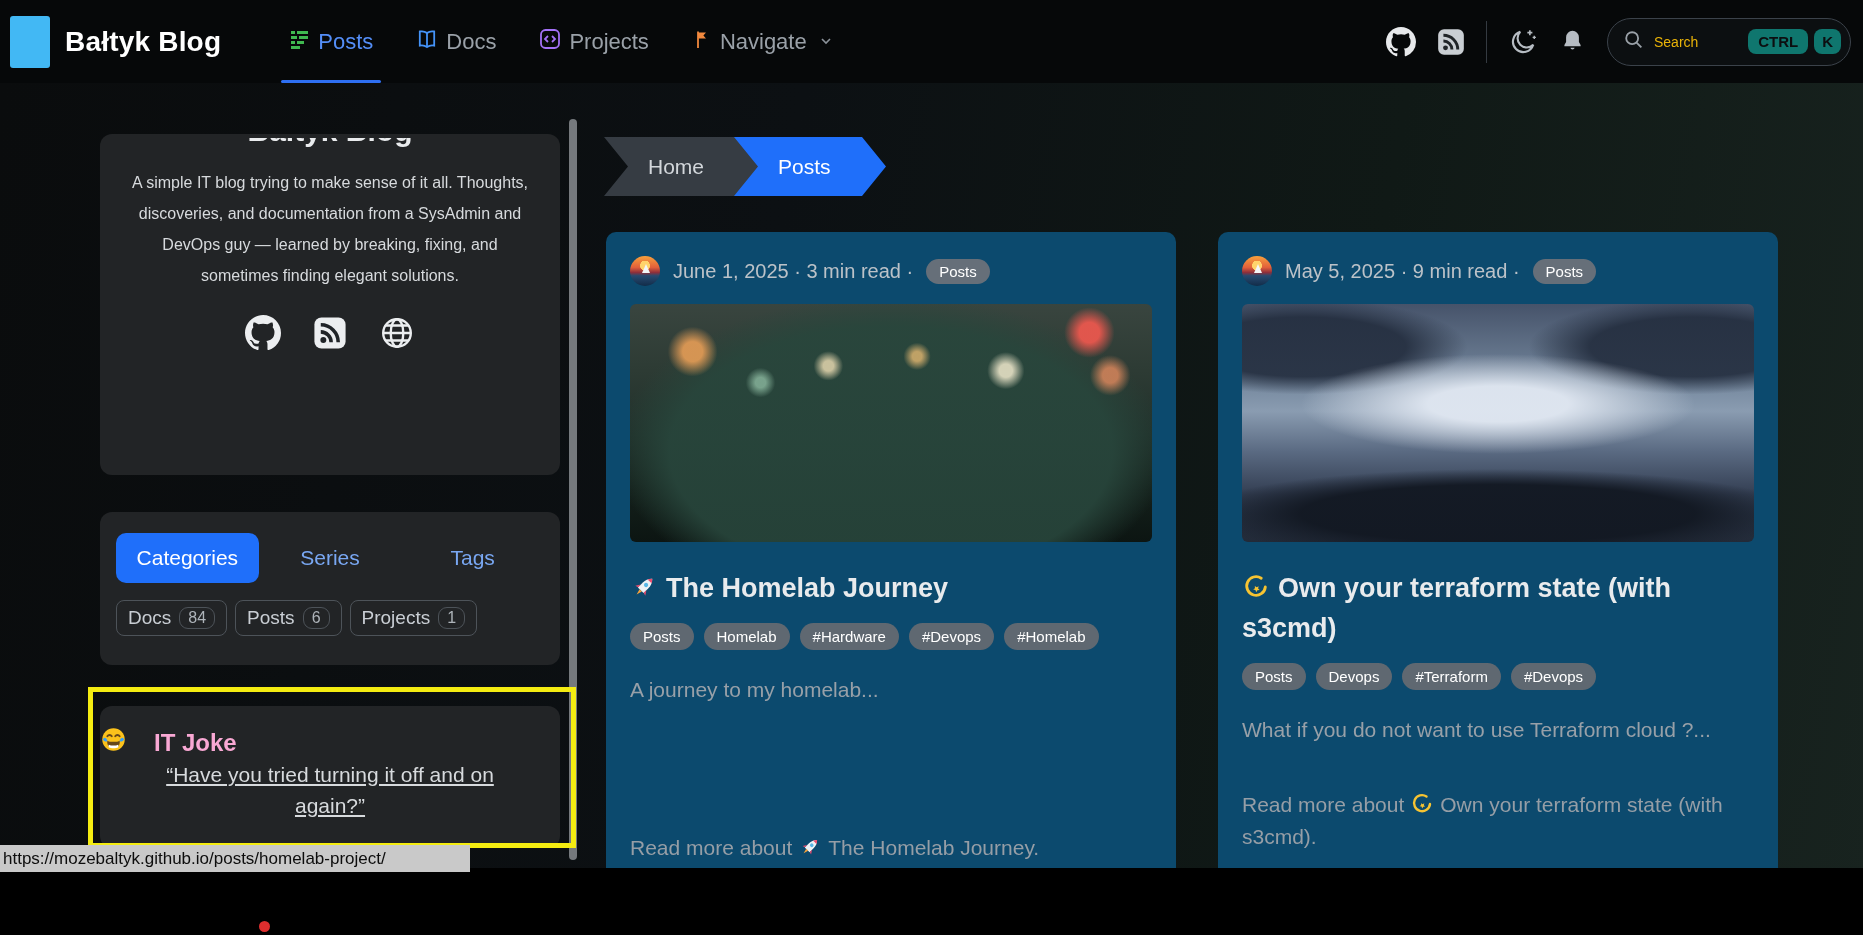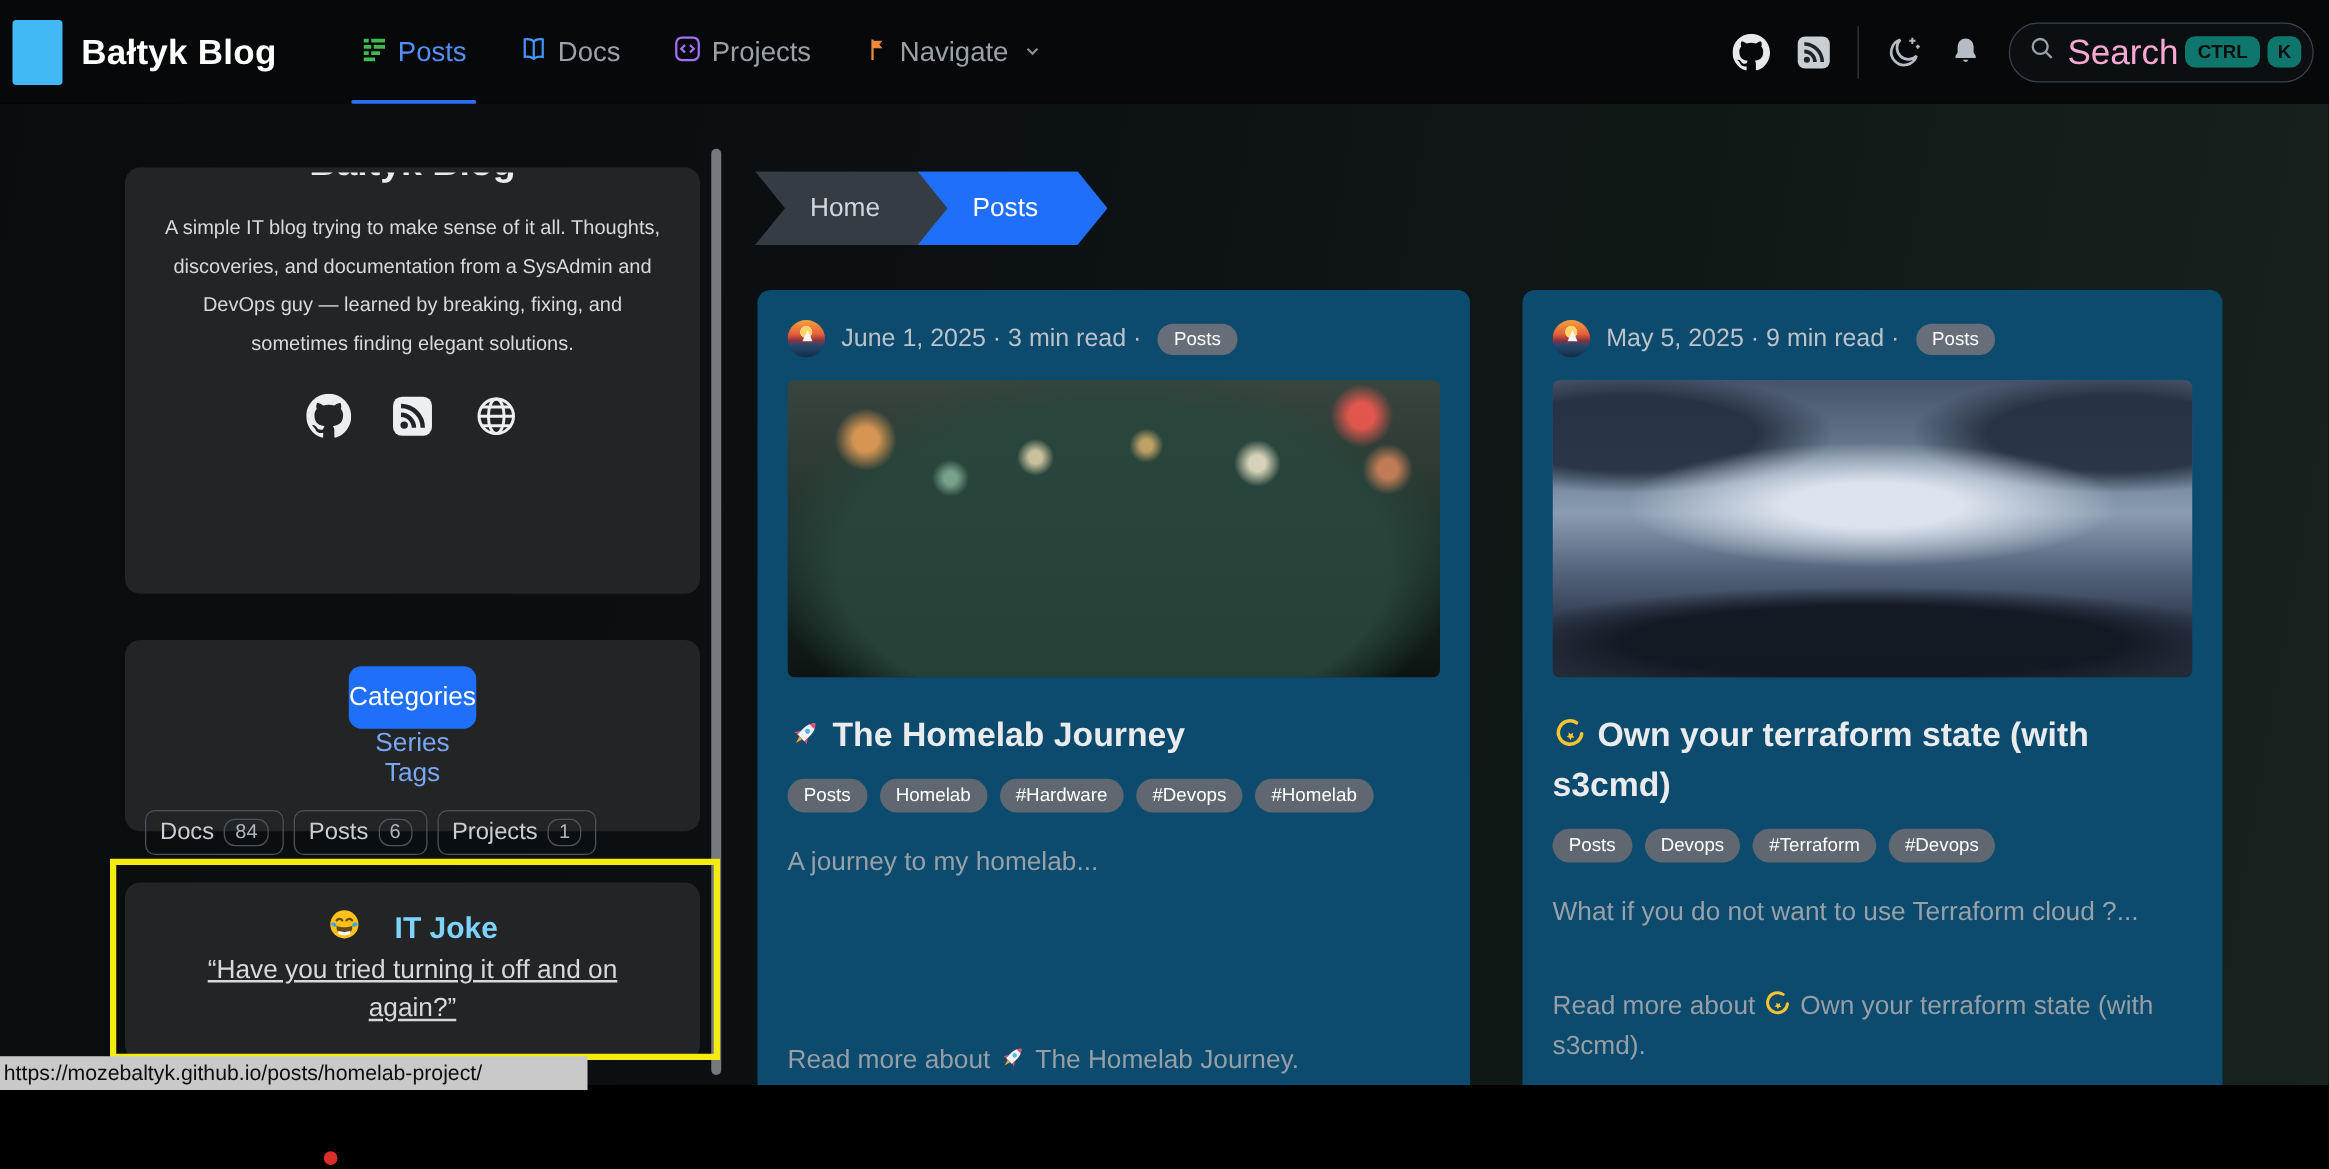--- a/index.html
+++ b/index.html
@@ -18,52 +18,52 @@
   .navitem.active { color:#548ef7; }
   .navitem.active::after { content:""; position:absolute; left:-8px; right:-8px; bottom:0;
              height:3px; background:#2e6ff2; border-radius:2px; }
   .navitem svg { flex:none; }
   .chev { margin-left:4px; }
   .hright { position:absolute; right:12px; top:0; height:100%; display:flex; align-items:center; gap:21px; }
   .hdivider { width:1px; height:42px; background:#343a41; }
   .iconbtn { display:flex; align-items:center; justify-content:center; cursor:pointer; }
   .searchpill { width:244px; height:48px; border:1px solid #3b424a; border-radius:24px;
                 background:#0c0f11; display:flex; align-items:center; padding:0 9px 0 15px; cursor:pointer; }
-  .searchpill .slabel { color:#f9a8d4; font-size:28px; margin-left:9px; flex:1; }
+  .searchpill .slabel { color:#eab308; font-size:14px; margin-left:9px; flex:1; }
   .kbd { background:#0f766e; color:#0c0e10; border-radius:8px; font-size:15px; font-weight:700;
          padding:5px 10px; line-height:1; }
   .kbd.k { padding:5px 8px; margin-left:6px; }
 
   
   .main-bg { position:absolute; left:0; top:83px; width:1863px; height:852px;
              background:linear-gradient(100deg,#0a0c0d 0%,#0c1013 40%,#101916 70%,#18231f 100%); }
 
   
   .card { position:absolute; background:#222426; border-radius:12px; }
   .about-card { left:100px; top:134px; width:460px; height:341px; padding:4px 28px 0; text-align:center; }
   .clip-title { height:17px; overflow:hidden; }
   .clip-title h2 { font-size:30px; font-weight:700; color:#e9ebed; line-height:44px; margin-top:-29px; }
   .about-desc { margin-top:12px; color:#d7dadd; font-size:16px; line-height:31px; }
   .about-icons { margin-top:24px; display:flex; justify-content:center; gap:32px; align-items:center; }
   .rss-badge { display:inline-flex; }
 
   .tax-card { left:100px; top:512px; width:460px; height:153px; padding:21px 16px; }
-  .tax-tabs { display:flex; align-items:center;flex-direction:column; }
+  .tax-tabs { display:flex; align-items:center; }
   .tax-tabs > * { flex:1; text-align:center; }
   .tab-active { background:#1f6ffa; color:#fff; font-size:21px; border-radius:10px;
                 padding:13px 0; cursor:pointer; }
   .tab-plain { color:#79a7f2; font-size:21px; cursor:pointer; }
   .chips { margin-top:17px; display:flex; gap:8px; }
   .chip { display:inline-flex; align-items:center; border:1px solid #4d5359; border-radius:8px;
           padding:6px 11px; color:#c9ced4; font-size:19px; cursor:pointer; }
   .chip .count { border:1px solid #4d5359; border-radius:9px; font-size:16px; color:#aeb4ba;
                  padding:1px 8px; margin-left:8px; }
 
   .joke-card { left:100px; top:706px; width:460px; height:142px; padding-top:20px; text-align:center; }
-  .joke-title { color:#7dd3fc; font-size:24px; font-weight:700; display:flex; justify-content:center;
+  .joke-title { color:#f9a8d4; font-size:24px; font-weight:700; display:flex; justify-content:flex-start;
                 align-items:center; gap:27px; }
   .joke-quote { margin-top:0; color:#d7dadd; font-size:21px; line-height:31px; padding:0 30px;text-decoration:underline; }
   .annotation { position:absolute; left:88px; top:687px; width:488px; height:161px;
                 border:5px solid #f4ec11; z-index:6; pointer-events:none; }
 
   .side-scrollbar { position:absolute; left:569px; top:119px; width:8px; height:741px;
                     background:#75797d; border-radius:4px; z-index:4; cursor:pointer; }
 
   
   .crumb { position:absolute; top:137px; height:59px; display:flex; align-items:center;

